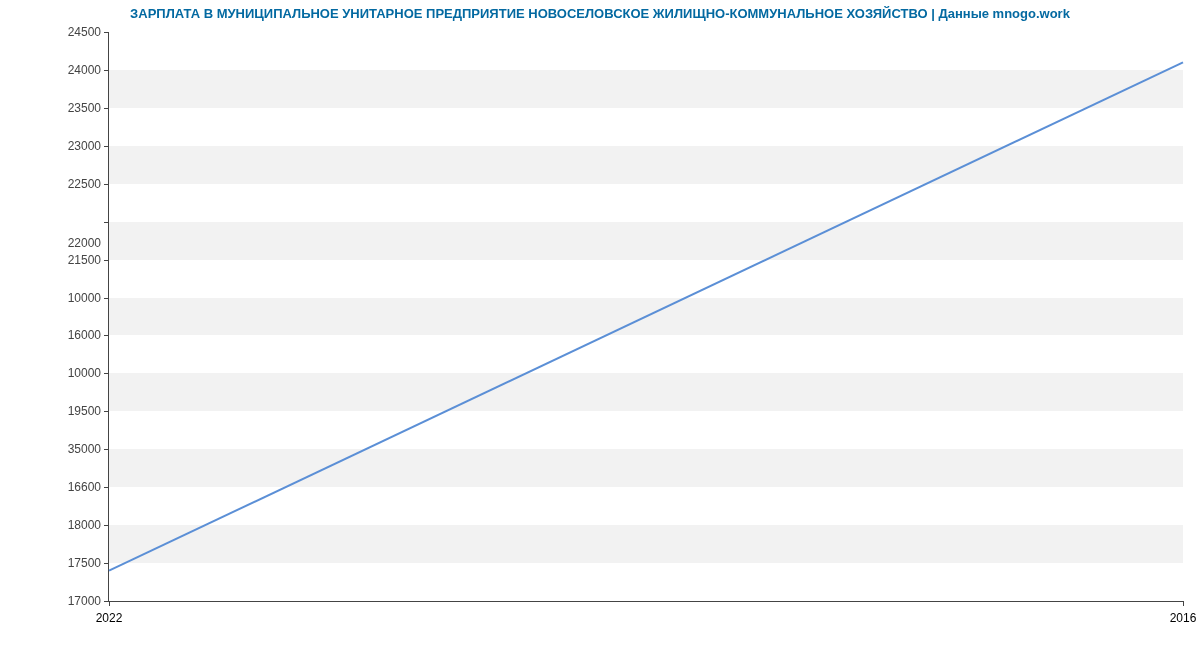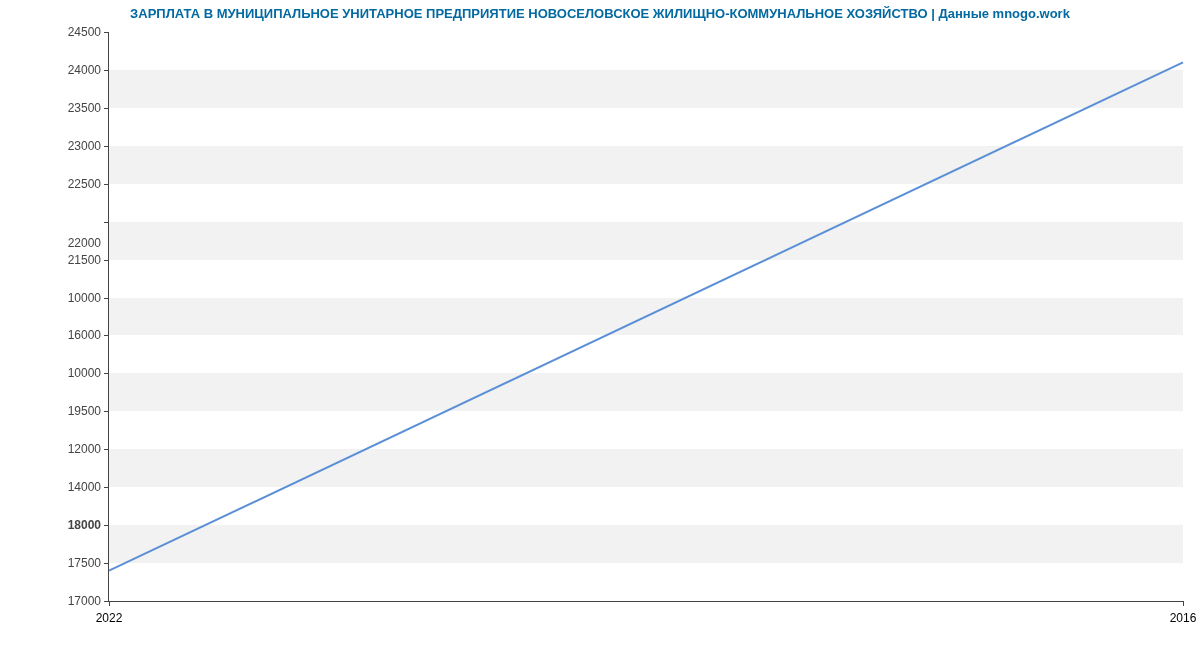--- a/index.html
+++ b/index.html
@@ -104,25 +104,25 @@
         <div class="grid-band" style="top: 20%; height: 6.66667%;"></div>
         <div class="grid-band" style="top: 6.66667%; height: 6.66667%;"></div>
         <svg class="line-layer" id="line-layer" viewBox="0 0 1000 1000" preserveAspectRatio="none">
           <polyline points="0,946.6666666666667 1000,53.33333333333334" fill="none" stroke="#5b8fd6" stroke-width="2" vector-effect="non-scaling-stroke"></polyline>
         </svg>
     <div class="y-tick-mark" style="top: 100%;"></div>
         <div class="y-tick-label" style="top: 100%;">17000</div>
         <div class="y-tick-mark" style="top: 93.3333%;"></div>
         <div class="y-tick-label" style="top: 93.3333%;">17500</div>
         <div class="y-tick-mark" style="top: 86.6667%;"></div>
-        <div class="y-tick-label" style="top: 86.6667%; font-weight: bold;">18000</div>
+        <div class="y-tick-label" style="top: 86.6667%;">18000</div>
         <div class="y-tick-mark" style="top: 80%;"></div>
-        <div class="y-tick-label" style="top: 80%;">14000</div>
+        <div class="y-tick-label" style="top: 80%;">16600</div>
         <div class="y-tick-mark" style="top: 73.3333%;"></div>
-        <div class="y-tick-label" style="top: 73.3333%;">12000</div>
+        <div class="y-tick-label" style="top: 73.3333%;">35000</div>
         <div class="y-tick-mark" style="top: 66.6667%;"></div>
         <div class="y-tick-label" style="top: 66.6667%;">19500</div>
         <div class="y-tick-mark" style="top: 60%;"></div>
         <div class="y-tick-label" style="top: 60%;">10000</div>
         <div class="y-tick-mark" style="top: 53.3333%;"></div>
         <div class="y-tick-label" style="top: 53.3333%;">16000</div>
         <div class="y-tick-mark" style="top: 46.6667%;"></div>
         <div class="y-tick-label" style="top: 46.6667%;">10000</div>
         <div class="y-tick-mark" style="top: 40%;"></div>
         <div class="y-tick-label" style="top: 40%;">21500</div>

